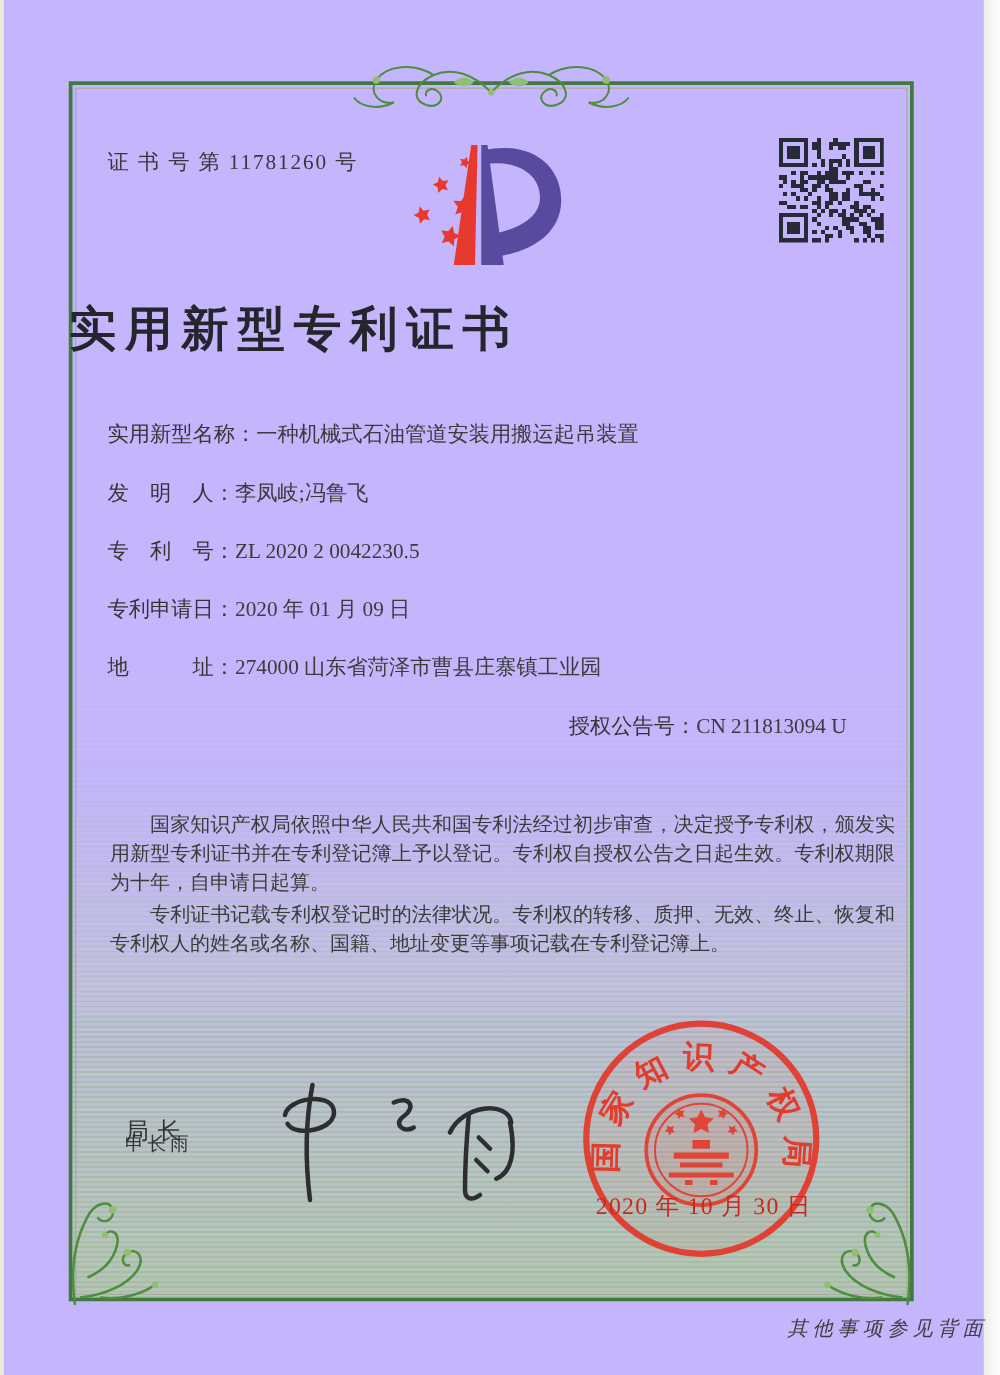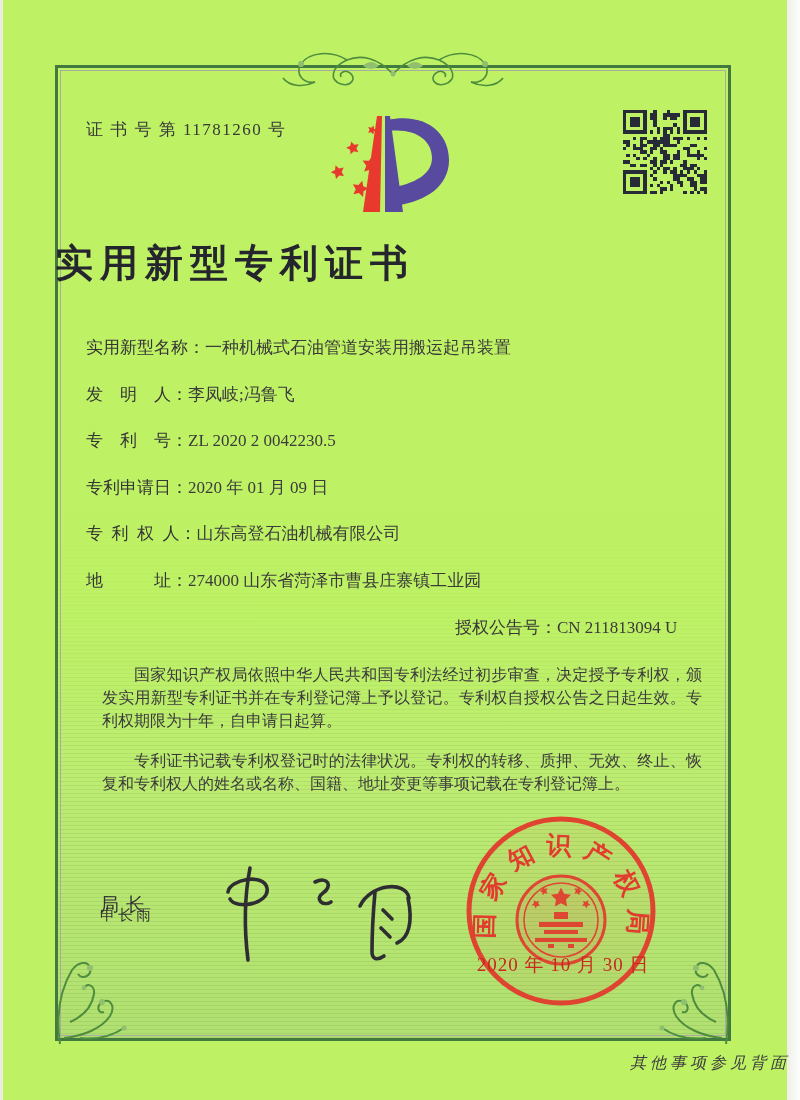--- a/index.html
+++ b/index.html
@@ -1,18 +1,18 @@
 <!DOCTYPE html>
 <html><head>
 <meta charset="utf-8">
 <style>
   html,body{margin:0;padding:0;background:#e9e7dd;}
   .page{
     position:relative;width:800px;height:1100px;margin:0 auto;
-    background:#bef264;overflow:hidden;
+    background:#c4b5fd;overflow:hidden;
     font-family:"Liberation Serif","DejaVu Serif",serif;color:#3a3a3a;
   }
   .scan-edge-right{position:absolute;top:0;right:0;width:13px;height:100%;
     background:linear-gradient(90deg,#efefe9,#fdfdfd);}
   .scan-edge-left{position:absolute;top:0;left:0;width:3px;height:100%;background:#edebe0;}
 
   
   .frame{position:absolute;left:55px;top:65px;width:670px;height:970px;
     border:3px solid #41793f;}
   .frame-inner{position:absolute;inset:2px;border:1px solid #a9ab9f;}
@@ -36,21 +36,21 @@
     font-size:38px;font-weight:bold;letter-spacing:7px;color:#25252e;}
 
   .fields{position:absolute;left:86px;top:336px;width:600px;font-size:17px;}
   .frow{height:46.6px;position:relative;white-space:nowrap;}
   .flabel{color:#353535;}
   .fvalue{color:#3b3b3b;}
   .fgroup2{position:absolute;left:369px;top:0;}
 
   .paragraphs{position:absolute;left:86px;top:647px;width:632px;
     font-size:16px;line-height:23.2px;text-align:justify;color:#3b3b3b;}
-  .paragraphs p{margin:16px;text-indent:2em;}
+  .paragraphs p{margin:2px;text-indent:2em;}
 
   .sig-title{position:absolute;left:100px;top:892px;font-size:19px;letter-spacing:7px;color:#333;}
   .sig-name{position:absolute;left:100px;top:906px;font-size:15px;letter-spacing:3px;color:#333;}
   .sig-script{position:absolute;left:212px;top:852px;width:210px;height:118px;}
 
   .seal{position:absolute;left:462px;top:812px;width:198px;height:198px;}
   .seal-date{position:absolute;left:468px;top:952px;width:190px;text-align:center;
     font-size:19px;color:#c8281e;letter-spacing:1px;}
 
   .page-info{position:absolute;left:55px;top:1003px;width:670px;text-align:center;
@@ -435,23 +435,20 @@
     <div class="frow">
       <span class="flabel">发　明　人：</span><span class="fvalue">李凤岐;冯鲁飞</span>
     </div>
     <div class="frow">
       <span class="flabel">专　利　号：</span><span class="fvalue">ZL 2020 2 0042230.5</span>
     </div>
     <div class="frow">
       <span class="flabel">专利申请日：</span><span class="fvalue">2020 年 01 月 09 日</span>
     </div>
     <div class="frow">
-      <span class="flabel">专 利 权 人：</span><span class="fvalue">山东高登石油机械有限公司</span>
-    </div>
-    <div class="frow">
       <span class="flabel">地　　　址：</span><span class="fvalue">274000  山东省菏泽市曹县庄寨镇工业园</span>
     </div>
     <div class="frow">
       <span class="fgroup2">
         <span class="flabel">授权公告号：</span><span class="fvalue">CN 211813094 U</span>
       </span>
     </div>
   </div>
 
   <div class="paragraphs">

